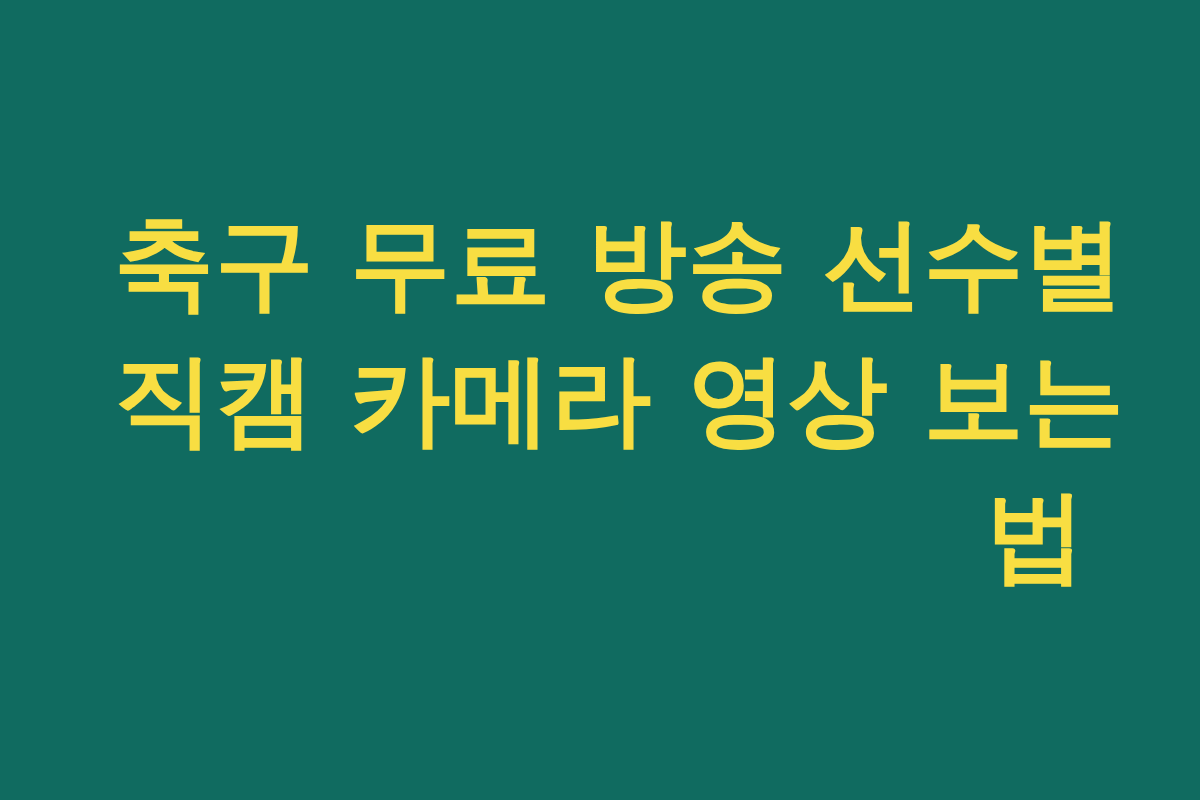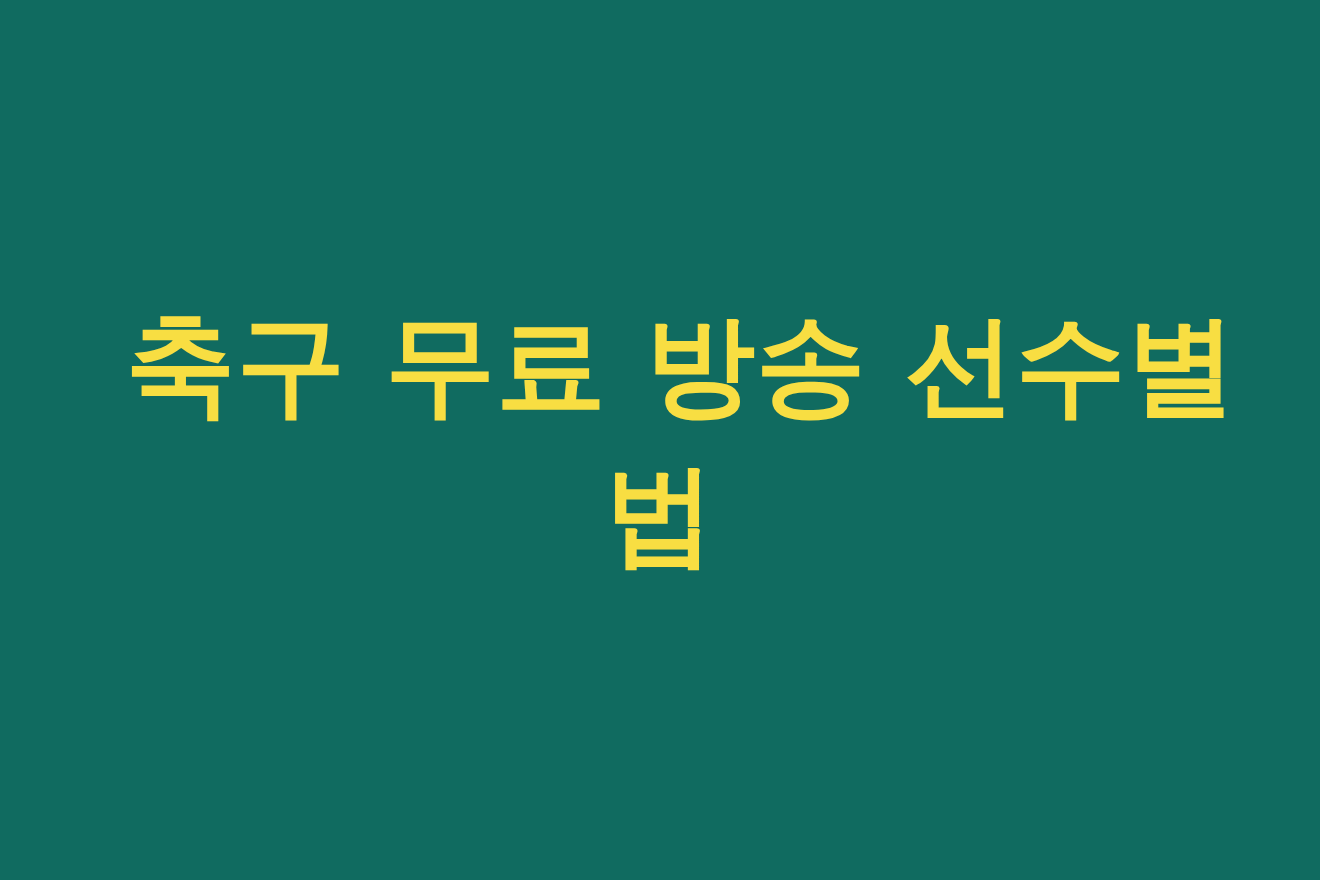--- a/index.html
+++ b/index.html
@@ -23,21 +23,21 @@
     background: #106B60;
     display: flex;
     align-items: center;
     justify-content: center;
   }
 
   .title-block {
     box-sizing: border-box;
     width: 980px;
     padding: 0 4px;
-    text-align: center;
+    text-align: right;
   }
 
   .title-line {
     display: block;
     color: #F8DE42;
     font-family: "DejaVu Sans", "Liberation Sans", sans-serif;
     font-size: 100px;
     font-weight: 700;
     line-height: 1.36;
     letter-spacing: 0.5px;
@@ -48,16 +48,17 @@
   .title-line.line-2 { font-size: 100px; }
   .title-line.line-3 { font-size: 100px; }
 </style>
 </head>
 <body>
 
 <div class="banner">
 
   <div class="title-block">
     <span class="title-line line-1">축구 무료 방송 선수별</span>
+    <span class="title-line line-2">직캠 카메라 영상 보는</span>
     <span class="title-line line-3">법</span>
   </div>
 
 </div>
 
 </body></html>

